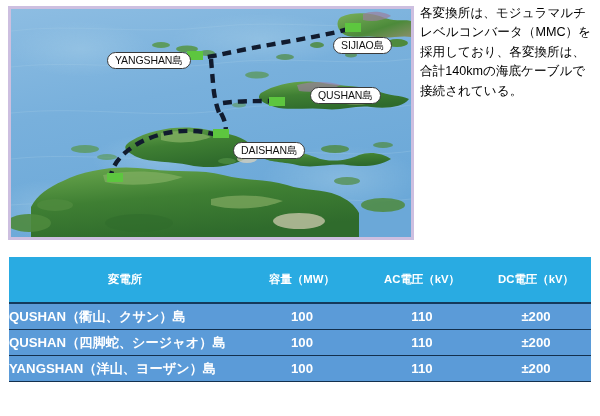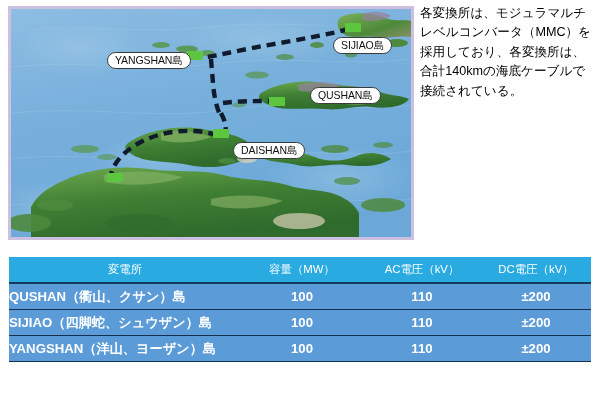--- a/index.html
+++ b/index.html
@@ -86,25 +86,25 @@
   }
   table#spec-table col.c-name { width: 232px; }
   table#spec-table col.c-cap  { width: 122px; }
   table#spec-table col.c-ac   { width: 118px; }
   table#spec-table col.c-dc   { width: 110px; }
 
   table#spec-table th {
     background: #29abe2;
     color: #ffffff;
     font-size: 11.4px;
-    font-weight: normal;
+    font-weight: bold;
     height: 21px;
     text-align: center;
     border: none;
-    padding: 2px;
+    padding: 12px;
   }
   table#spec-table thead tr {
     border-bottom: 2px solid #143a5c;
   }
   table#spec-table td {
     background: #5b9bd8;
     color: #ffffff;
     font-size: 13.2px;
     font-weight: bold;
     height: 25px;
@@ -277,21 +277,21 @@
       </tr>
     </thead>
     <tbody>
       <tr>
         <td class="cell-name">QUSHAN（衢山、クサン）島</td>
         <td class="cell-num">100</td>
         <td class="cell-num">110</td>
         <td class="cell-num">±200</td>
       </tr>
       <tr>
-        <td class="cell-name">SIJIAO（四脚蛇、シュウザン）島</td>
+        <td class="cell-name">QUSHAN（四脚蛇、シージャオ）島</td>
         <td class="cell-num">100</td>
         <td class="cell-num">110</td>
         <td class="cell-num">±200</td>
       </tr>
       <tr>
         <td class="cell-name">YANGSHAN（洋山、ヨーザン）島</td>
         <td class="cell-num">100</td>
         <td class="cell-num">110</td>
         <td class="cell-num">±200</td>
       </tr>

